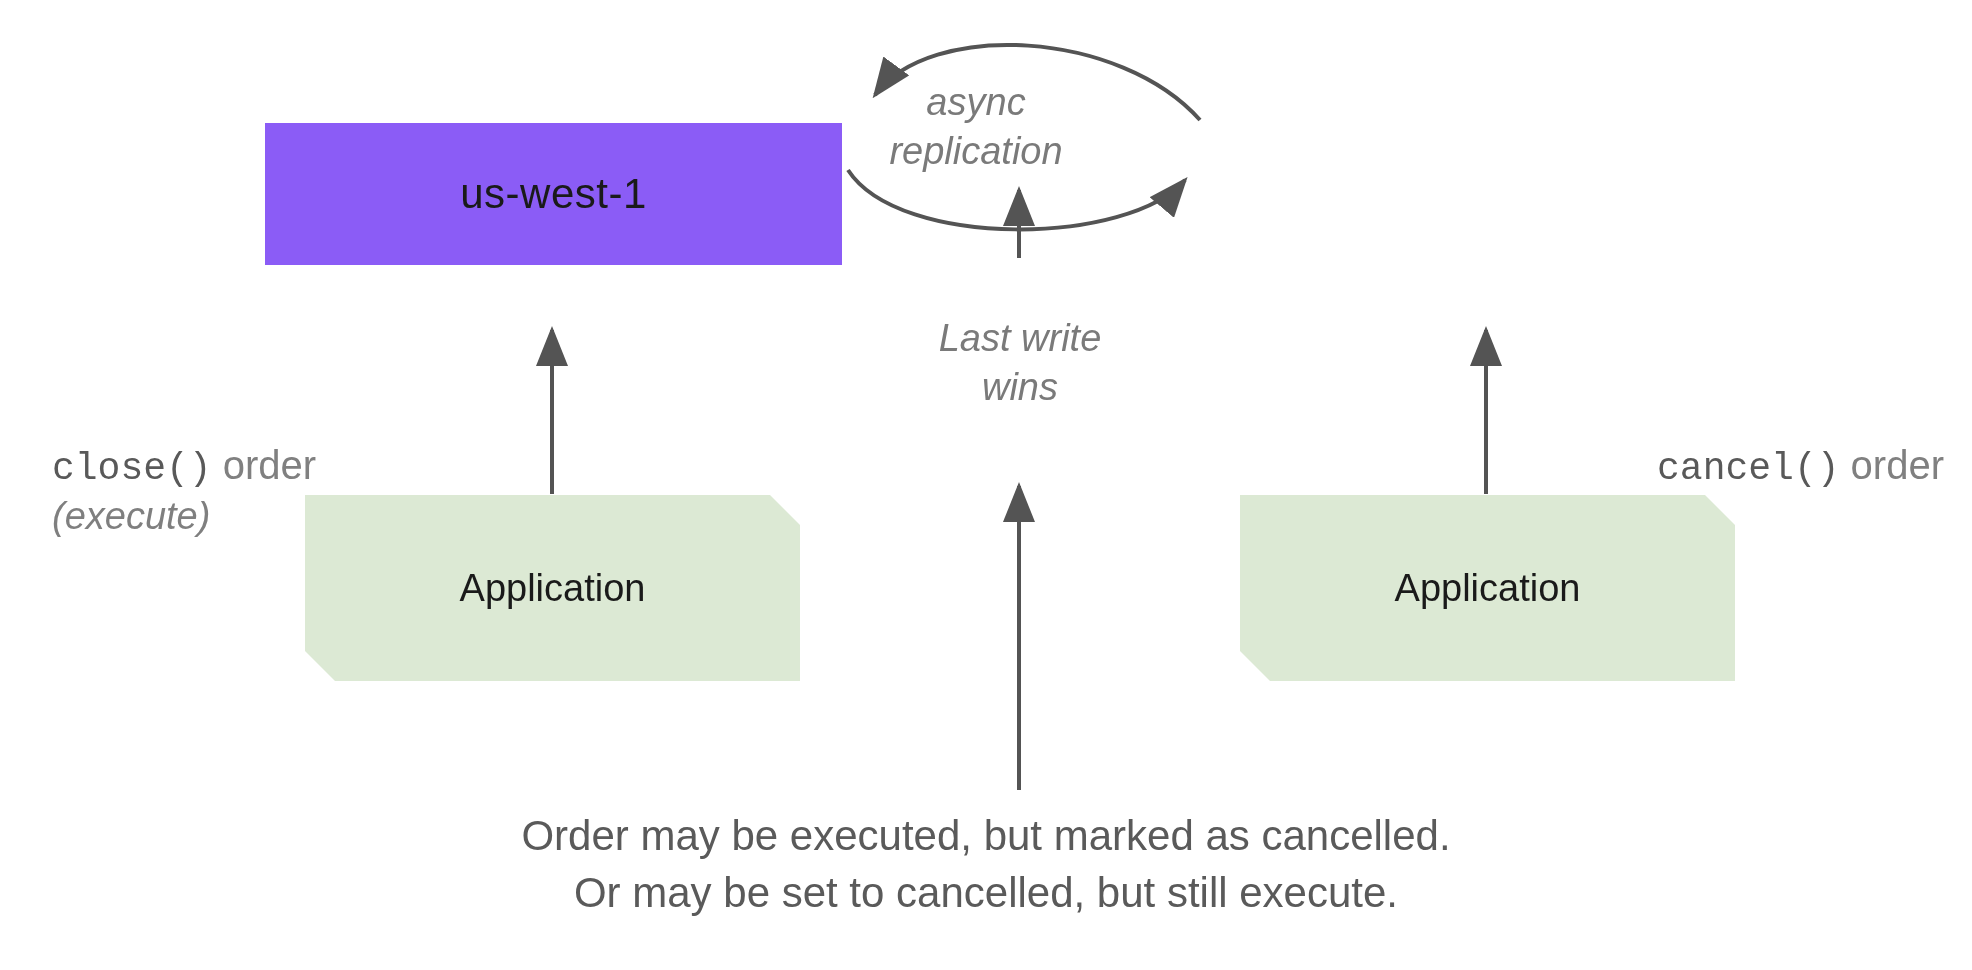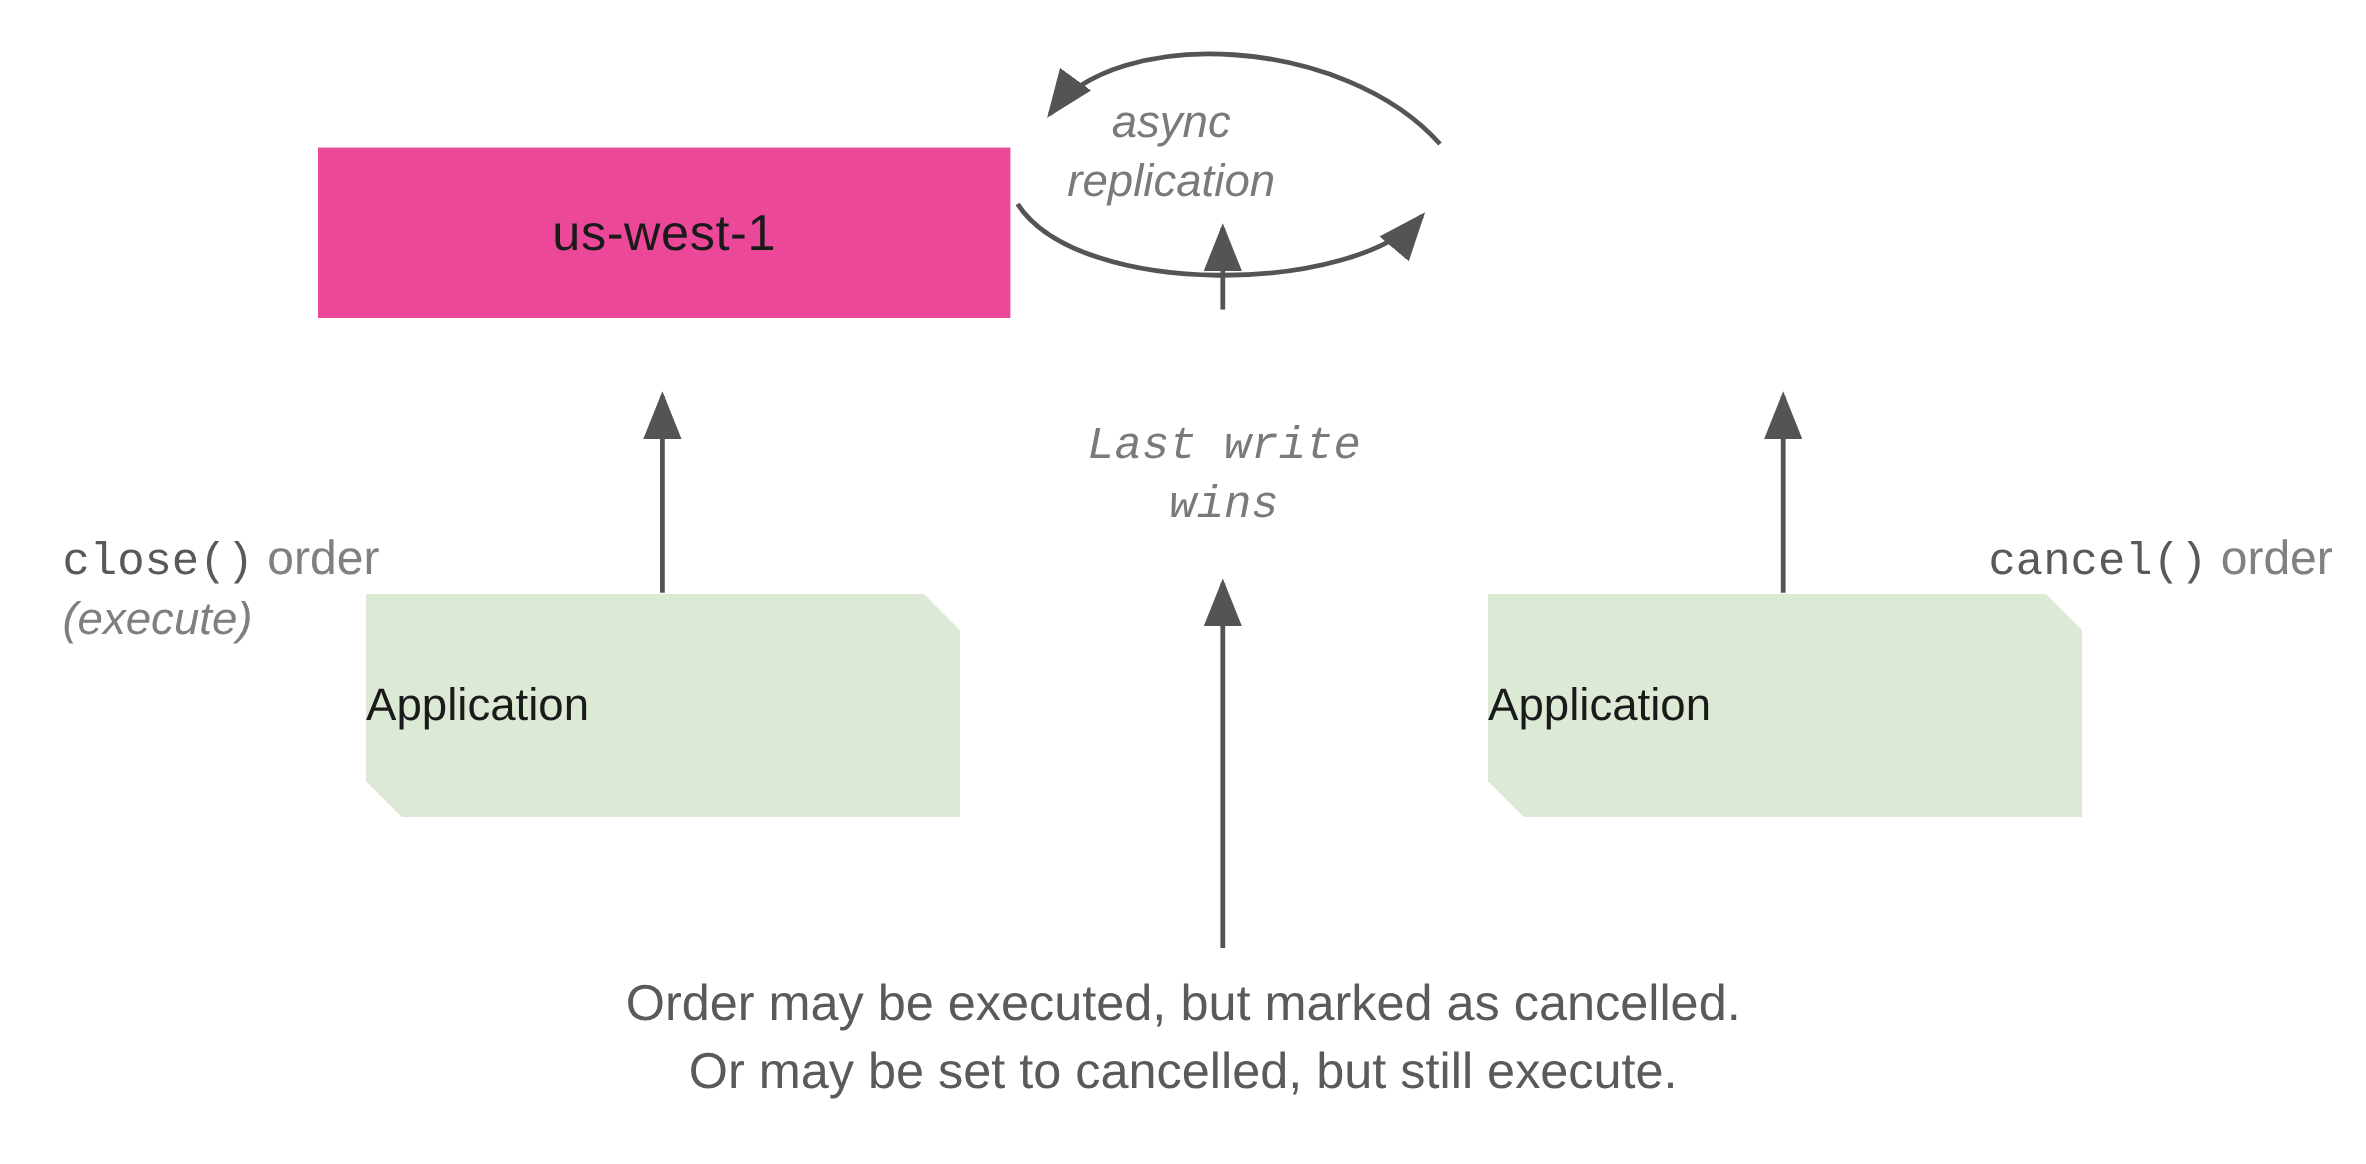--- a/index.html
+++ b/index.html
@@ -12,37 +12,38 @@
   }
   #canvas {
     position: relative;
     width: 1972px;
     height: 970px;
     background: #ffffff;
     overflow: hidden;
   }
   .region-box {
     position: absolute;
-    background: #ec4899;
+    background: #8b5cf6;
     display: flex;
     align-items: center;
     justify-content: center;
   }
   .region-label {
     font-family: "Liberation Sans", sans-serif;
     font-size: 42px;
     color: #1a1a1a;
     letter-spacing: 0.5px;
     white-space: nowrap;
   }
   .app-box {
     position: absolute;
     background: #dce9d4;
     display: flex;
     align-items: center;
+    justify-content: center;
     clip-path: polygon(0 0, calc(100% - 30px) 0, 100% 30px, 100% 100%, 30px 100%, 0 calc(100% - 30px));
   }
   .app-label {
     font-family: "Liberation Sans", sans-serif;
     font-size: 38px;
     color: #1a1a1a;
     white-space: nowrap;
   }
   .svg-layer {
     position: absolute;
@@ -123,21 +124,21 @@
   </svg>
 
   <div class="region-box" style="left:265px; top:123px; width:577px; height:142px;">
     <span class="region-label">us-west-1</span>
   </div>
 
 
   <div class="center-note" style="left:796px; top:78px; width:360px;">async
 replication</div>
 
-  <div class="center-note" style="left:845px; top:348px; width:350px;font-family:Liberation Mono, monospace;">Last write
+  <div class="center-note" style="left:845px; top:314px; width:350px;">Last write
 wins</div>
 
   <div class="side-note" style="left:52px; top:443px;">
     <div>
       <span class="mono">close()</span><span class="sans"> order</span>
     </div>
     <div class="italic-note" style="margin-top:4px;font-style:italic;">(execute)</div>
   </div>
 
   <div class="side-note" style="right:28px; top:443px; ">

